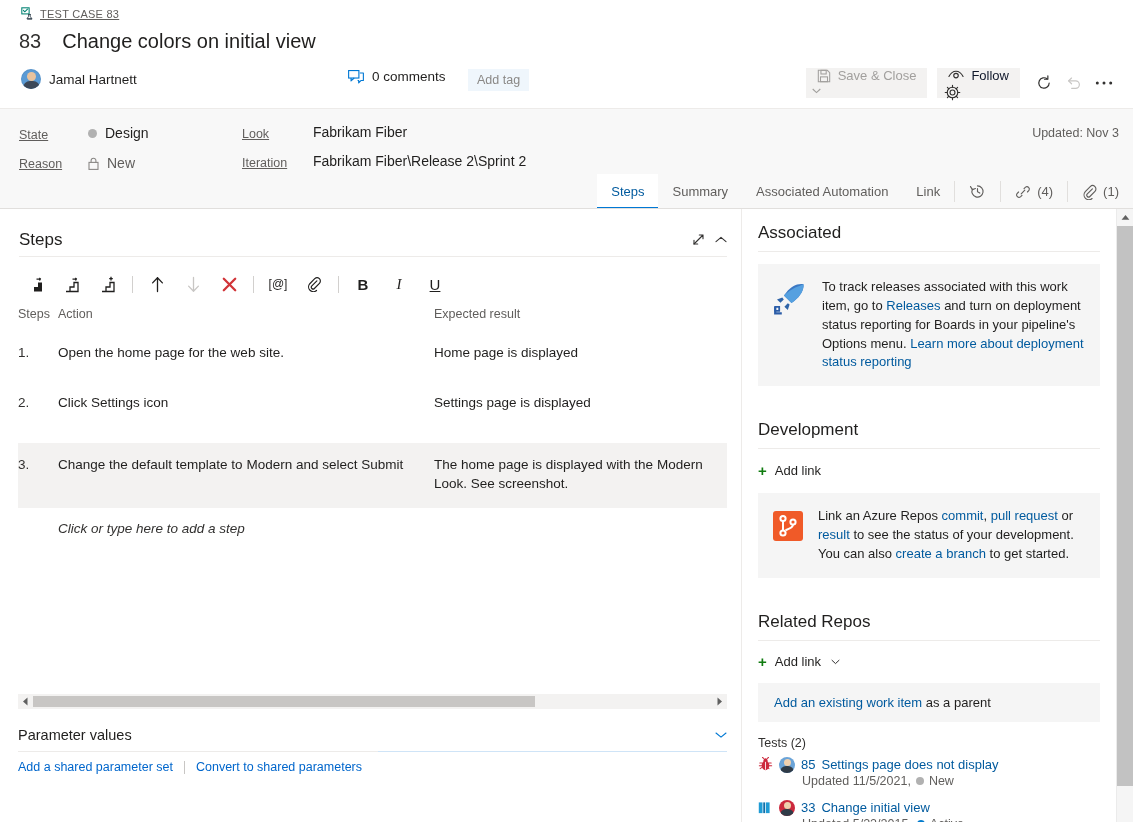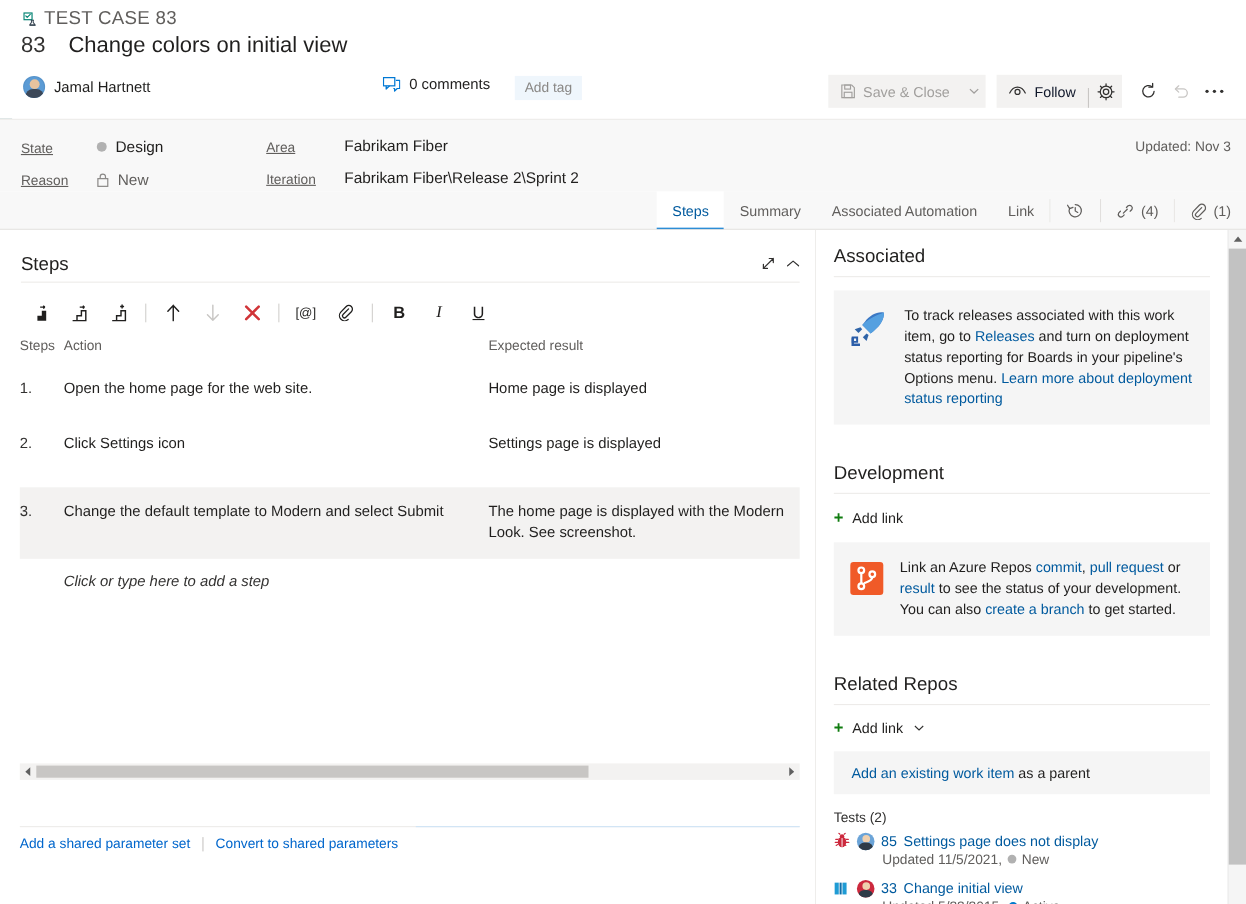--- a/index.html
+++ b/index.html
@@ -27,21 +27,21 @@
   .win-btn {
     width:28px; height:26px; display:flex; align-items:center; justify-content:center;
     color:#323130; cursor:pointer; background:transparent; border:none;
   }
   .win-btn svg { display:block; }
 
   
   .header { position:absolute; left:0; top:0; right:0; height:108px; background:#fff; }
   .wi-type {
     position:absolute; left:21px; top:7px; display:flex; align-items:center; gap:6px;
-    font-size:17px; letter-spacing:.25px; color:#605e5c;
+    font-size:11px; letter-spacing:.25px; color:#605e5c;text-decoration:underline;
   }
   .wi-type .label { text-transform:uppercase; }
   .title-row {
     position:absolute; left:19px; top:30px; display:flex; align-items:baseline; gap:21px;
   }
   .wi-id { font-size:20px; color:#323130; font-weight:400; }
   .wi-title { font-size:20px; color:#201f1e; font-weight:400; }
 
   .meta-row { position:absolute; left:19px; top:66px; right:0; height:34px; }
   .assignee { position:absolute; left:2px; top:3px; display:flex; align-items:center; gap:8px; font-size:13.5px; color:#201f1e; cursor:pointer; }
@@ -62,21 +62,21 @@
     position:absolute; left:329px; top:3px; display:flex; align-items:center; gap:8px;
     font-size:13.5px; color:#201f1e; cursor:pointer;
   }
   .add-tag {
     position:absolute; left:449px; top:3px; height:22px; padding:0 9px;
     display:flex; align-items:center; background:#eff6fc; color:#8a8886;
     font-size:12.5px; cursor:pointer;
   }
 
   .toolbar { position:absolute; right:14px; top:68px; display:flex; align-items:center; gap:0; }
-  .tb-group { display:flex; align-items:flex-end; background:#f3f2f1; height:30px; }
+  .tb-group { display:flex; align-items:flex-start; background:#f3f2f1; height:30px;flex-direction:column; }
   .tb-btn {
     height:30px; display:flex; align-items:center; gap:7px; padding:0 11px;
     font-size:13px; color:#0f172a; border:none; background:transparent; cursor:pointer;
     white-space:nowrap;
   }
   .tb-btn.disabled { color:#a19f9d; cursor:default; }
   .tb-split {
     width:22px; height:30px; display:flex; align-items:center; justify-content:center;
     color:#a19f9d; cursor:default;
   }
@@ -148,21 +148,21 @@
   .st-btn.disabled { color:#c8c6c4; cursor:default; }
   .st-btn.del { color:#d13438; font-size:17px; font-weight:700; }
   .st-btn.txt { font-size:15px; }
   .st-sep { width:1px; height:17px; background:#d2d0ce; margin:0 6px; }
 
   
   .grid { position:absolute; left:18px; top:98px; right:14px; }
   .grid-head { display:flex; font-size:12.5px; color:#605e5c; padding:0 0 12px 0; }
   .col-num { width:40px; flex:0 0 40px; }
   .col-act { width:376px; flex:0 0 376px; }
-  .col-exp { flex:1;margin-left:10px; }
+  .col-exp { flex:1; }
   .grow { display:flex; font-size:13.5px; color:#201f1e; padding:11px 0 12px 0; line-height:1.35; }
   .grow.sel { background:#f3f2f1; }
   .grow .col-num { color:#323130; }
   .placeholder-row {
     display:flex; font-size:13.5px; color:#323130; font-style:italic; padding:13px 0 0 0;
   }
   .placeholder-row .ph { margin-left:40px; cursor:text; }
 
   
   .hscroll {
@@ -383,21 +383,21 @@
     <div class="fld-value muted" style="left:88px; top:47px;">
       <span>
         <svg width="11" height="13" viewBox="0 0 11 13">
           <rect x="1" y="5.4" width="9" height="7" fill="none" stroke="#8a8886" stroke-width="1.1"></rect>
           <path d="M3.1 5.4V3.6a2.4 2.4 0 0 1 4.8 0v1.8" fill="none" stroke="#8a8886" stroke-width="1.1"></path>
         </svg>
       </span>
       <span>New</span>
     </div>
 
-    <div class="fld-label" style="left:242px; top:19px;"><u>Area</u></div>
+    <div class="fld-label" style="left:242px; top:19px;"><u>Look</u></div>
     <div class="fld-value" style="left:313px; top:16px;">Fabrikam Fiber</div>
 
     <div class="fld-label" style="left:242px; top:48px;"><u>Iteration</u></div>
     <div class="fld-value" style="left:313px; top:45px;">Fabrikam Fiber\Release 2\Sprint 2</div>
 
     <div class="updated">Updated: Nov 3</div>
   </div>
 
   <div class="tabs">
     <div class="tab active">
@@ -552,20 +552,28 @@
         <div class="hs-track">
           <div class="hs-thumb"></div>
         </div>
         <div class="hs-arrow">
           <svg width="7" height="9" viewBox="0 0 7 9">
               <path d="M1.5 0.6L6 4.5 1.5 8.4z" fill="#606060"></path>
             </svg>
         </div>
       </div>
 
+      <div class="param-head">
+        <span>Parameter values</span>
+        <span class="icon-btn">
+          <svg width="12" height="8" viewBox="0 0 12 8">
+              <path d="M1 2L6 6.2 11 2" stroke="#0078d4" stroke-width="1.1" fill="none" stroke-linecap="round" stroke-linejoin="round"></path>
+            </svg>
+        </span>
+      </div>
       <div class="param-underline"></div>
       <div class="param-underline-accent"></div>
 
       <div class="param-links">
         <a>Add a shared parameter set</a>
         <span class="plink-div"></span>
         <a>Convert to shared parameters</a>
       </div>
     </div>
 

